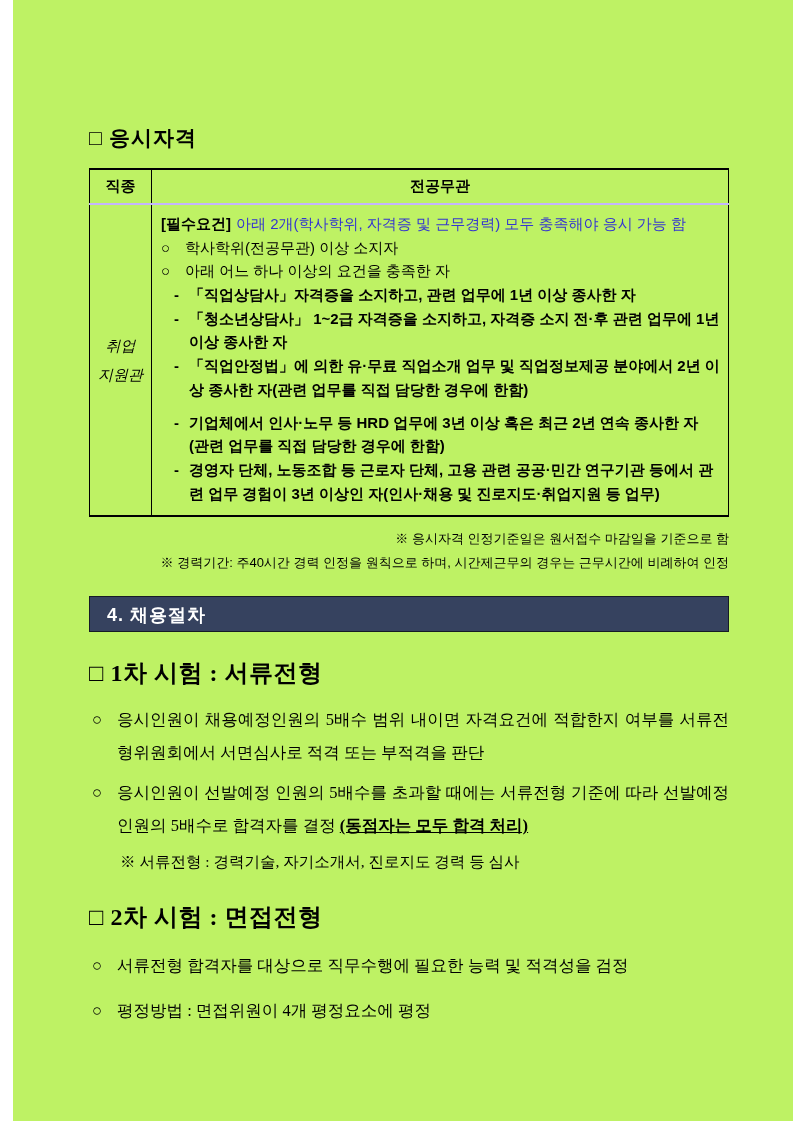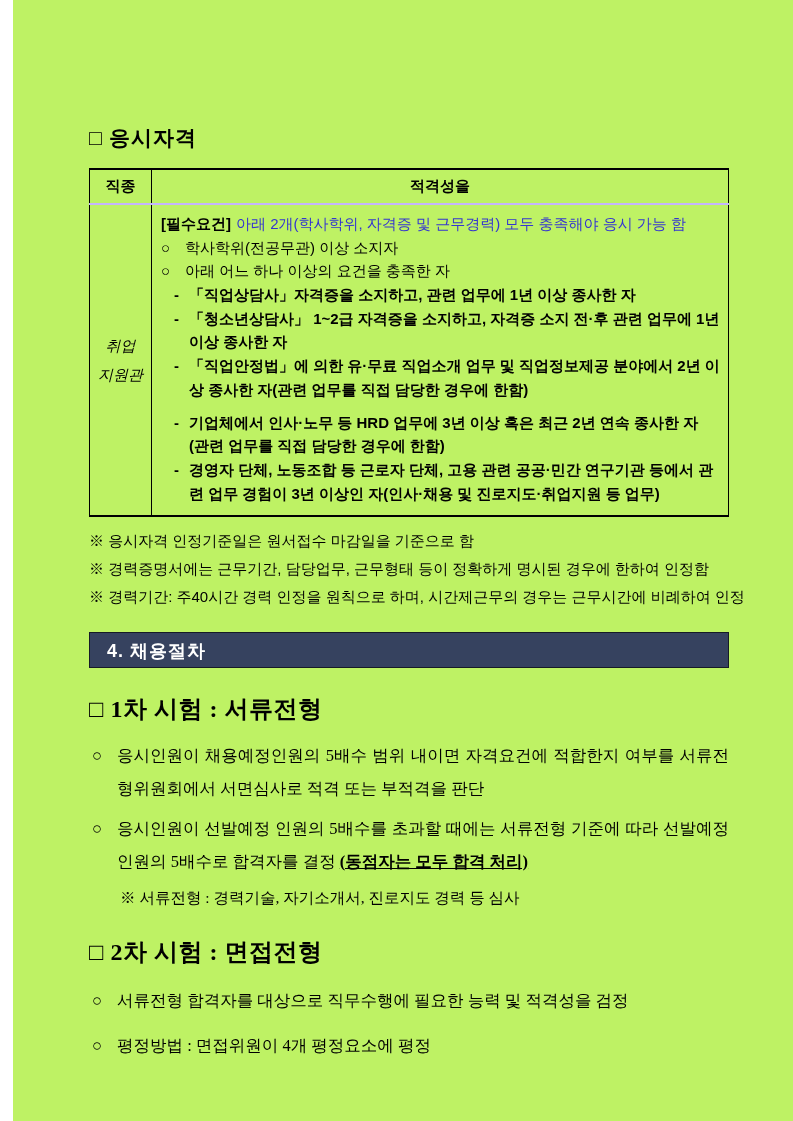--- a/index.html
+++ b/index.html
@@ -61,23 +61,24 @@
     padding-left:13px;
     display:flex;
   }
   .dash-row .marker { flex:none; width:15px; }
   .dash-row .txt { flex:1; }
   .group-b { margin-top:9px; }
 
   
   .notes { margin-top:10px; }
   .note-line {
-    font-size:15px;
+    font-size:13px;
     line-height:1.85;
     white-space:nowrap;
+    text-align:right;
   }
 
   
   .banner {
     margin-top:21px;
     height:36px; line-height:37px;
     background:#36425F;
     border:1.5px solid #161b26;
     color:#fff;
     font-size:18px; font-weight:bold;
@@ -119,21 +120,21 @@
 <body>
 
 <div class="page">
 
   <h2 class="doc-h2">□ 응시자격</h2>
 
   <table class="qual">
     <thead>
       <tr>
         <th class="col-job">직종</th>
-        <th>적격성을</th>
+        <th>전공무관</th>
       </tr>
     </thead>
     <tbody>
       <tr>
         <td class="job-cell">
           <div>취업</div>
           <div>지원관</div>
         </td>
         <td class="qual-cell">
           <div class="req-line">
@@ -167,21 +168,20 @@
             <span class="marker">-</span>
             <span class="txt">경영자 단체, 노동조합 등 근로자 단체, 고용 관련 공공·민간 연구기관 등에서 관련 업무 경험이 3년 이상인 자(인사·채용 및 진로지도·취업지원 등 업무)</span>
           </div>
         </td>
       </tr>
     </tbody>
   </table>
 
   <div class="notes">
     <div class="note-line">※ 응시자격 인정기준일은 원서접수 마감일을 기준으로 함</div>
-    <div class="note-line">※ 경력증명서에는 근무기간, 담당업무, 근무형태 등이 정확하게 명시된 경우에 한하여 인정함</div>
     <div class="note-line">※ 경력기간: 주40시간 경력 인정을 원칙으로 하며, 시간제근무의 경우는 근무시간에 비례하여 인정</div>
   </div>
 
   <div class="banner">
     <span>4. 채용절차</span>
   </div>
 
   <h3 class="doc-h3">□ 1차 시험 : 서류전형</h3>
 
   <div class="bullets">

